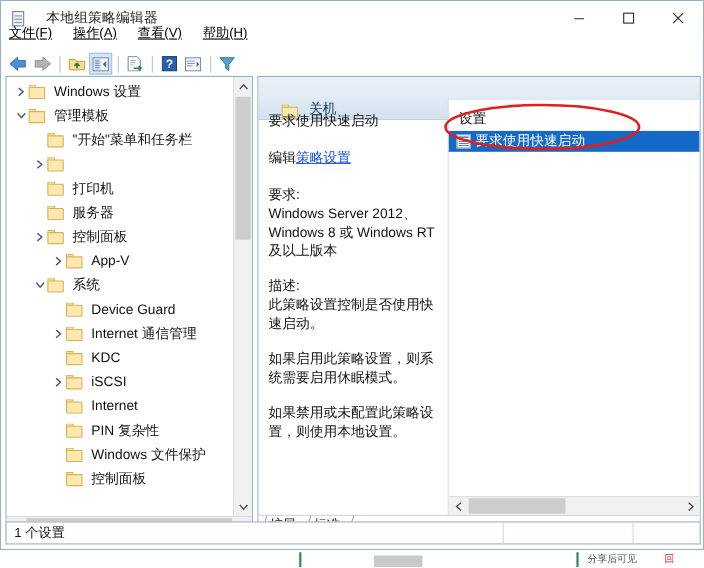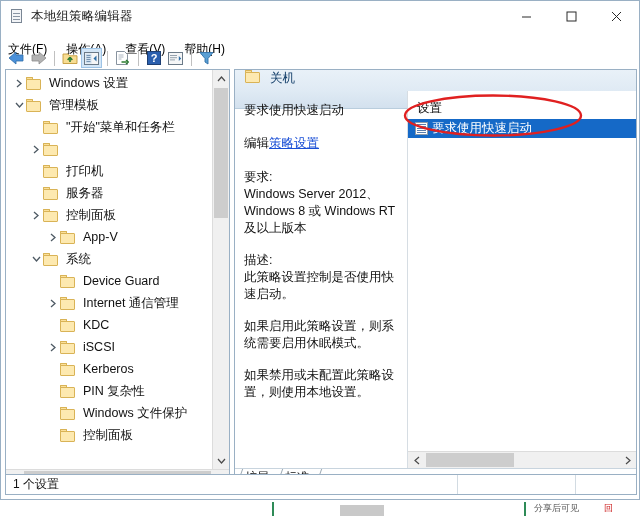--- a/index.html
+++ b/index.html
@@ -38,22 +38,22 @@
     left: 0; top: 0;
     width: 100%;
     height: 32px;
     background: #ffffff;
     box-sizing: border-box;
   }
   .title-left {
     position: absolute;
     left: 9px; top: 7px;
     display: flex;
-    align-items: center;
-    gap: 7px;
+    align-items: flex-end;
+    gap: 18px;
   }
   .title-icon {
     width: 14px; height: 15px;
     position: relative;
     flex: none;
   }
   .title-icon .pg {
     position: absolute;
     left: 1px; top: 0;
     width: 11px; height: 14px;
@@ -85,27 +85,28 @@
     display: flex;
     align-items: center;
     justify-content: center;
     color: #2a2a2a;
   }
   .win-btn svg { display: block; }
 
   
   .menubar {
     position: absolute;
-    left: 0; top: 40px;
+    left: 0; top: 20px;
     width: 100%;
     height: 18px;
     display: flex;
-    align-items: flex-start;
+    align-items: flex-end;
     padding-left: 7px;
     box-sizing: border-box;
+    text-decoration: underline;
   }
   .menu-item {
     font-size: 12px;
     color: #000;
     margin-right: 19px;
     white-space: nowrap;
   }
 
   
   .toolbar {
@@ -271,22 +272,22 @@
     overflow: hidden;
   }
   .rp-header {
     position: absolute;
     left: 0; top: 0;
     width: 100%;
     height: 39px;
     background: linear-gradient(to bottom, #e9f1f8 0%, #dfeaf4 55%, #d3e1ee 100%);
     border-bottom: 1px solid #b9cddd;
     display: flex;
-    align-items: flex-start;
-    padding-left: 10px;
+    align-items: flex-end;
+    padding-left: 21px;
     box-sizing: border-box;
   }
   .rp-header .ttl {
     font-size: 12.5px;
     color: #15406b;
     margin-left: 5px;
   }
 
   .rp-body {
     position: absolute;
@@ -748,21 +749,21 @@
                 <span class="body"></span>
               </span>
               <span class="lbl">iSCSI</span>
             </div>
             <div class="tree-row" style="padding-left: 40px;">
               <span class="twisty"></span>
               <span class="folder">
                 <span class="tab"></span>
                 <span class="body"></span>
               </span>
-              <span class="lbl">Kerberos</span>
+              <span class="lbl">Internet</span>
             </div>
             <div class="tree-row" style="padding-left: 40px;">
               <span class="twisty"></span>
               <span class="folder">
                 <span class="tab"></span>
                 <span class="body"></span>
               </span>
               <span class="lbl">PIN 复杂性</span>
             </div>
             <div class="tree-row" style="padding-left: 40px;">

